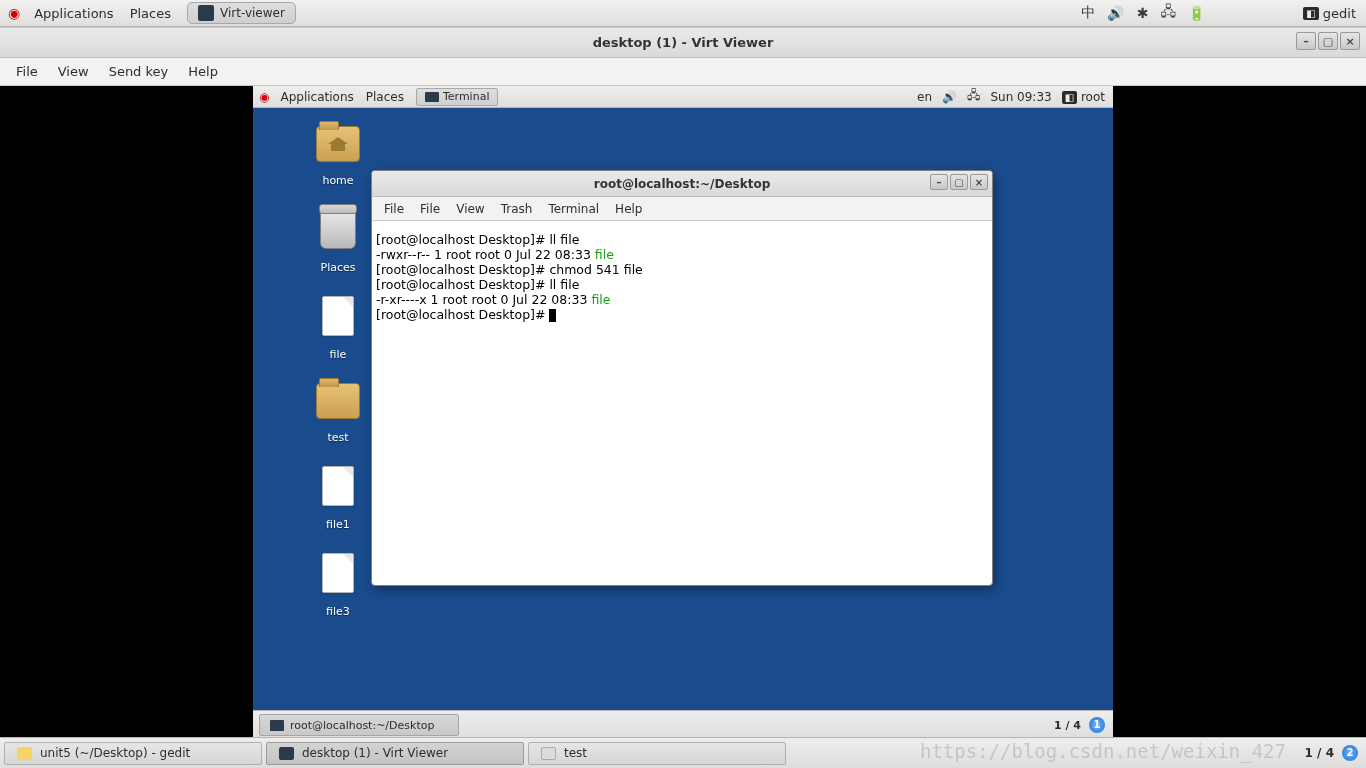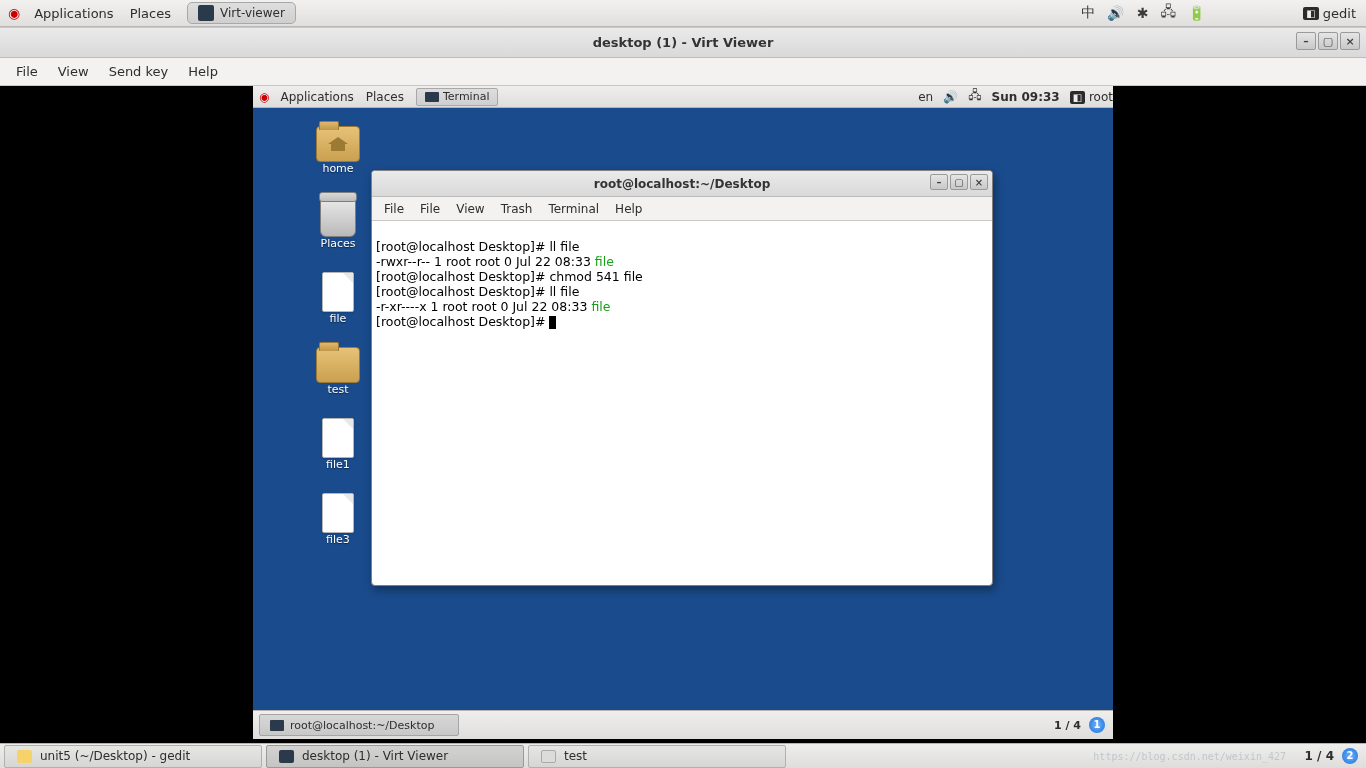--- a/index.html
+++ b/index.html
@@ -38,68 +38,68 @@
 
   
   .guest-panel{ position:absolute; top:0; left:0; right:0; height:22px;
     background:linear-gradient(#efeeed,#dfdedc); border-bottom:1px solid #b5b4b2;
     display:flex; align-items:center; font-size:12px; color:#2e2e2e; }
   .guest-panel .hat{ margin:0 5px 0 6px; color:#c00; font-size:12px;}
   .guest-panel .menu-item{ padding:0 6px; cursor:pointer;}
   .guest-panel .app-tab{ margin-left:6px; padding:0 8px; height:18px; display:flex;align-items:center;
     background:linear-gradient(#dedede,#cfcfcf); border:1px solid #a8a8a8; border-radius:2px; font-size:11px;}
   .guest-panel .app-tab .tico{display:inline-block;width:14px;height:10px;background:#2b3a4a;margin-right:4px;border-radius:1px;}
-  .guest-panel .right{ margin-left:auto; display:flex; align-items:center; gap:10px; }
-  .guest-panel .right .txt{font-weight:bold;text-align:right;}
+  .guest-panel .right{ margin-left:auto; display:flex; align-items:center; gap:10px; padding-right:8px;}
+  .guest-panel .right .txt{font-weight:normal;text-align:right;}
 
   
   .guest-taskbar{ position:absolute; bottom:0; left:0; right:0; height:29px;
     background:linear-gradient(#efeeed,#dfdedc); border-top:1px solid #b5b4b2;
     display:flex; align-items:center; font-size:11px; color:#2e2e2e;}
   .guest-taskbar .task{ margin-left:6px; height:22px; padding:0 10px; display:flex;align-items:center;
     background:linear-gradient(#d7d7d7,#c8c8c8); border:1px solid #a5a5a5; border-radius:2px; min-width:200px;}
   .guest-taskbar .task .tico{display:inline-block;width:14px;height:11px;background:#2b3a4a;margin-right:6px;border-radius:1px;}
   .guest-taskbar .right{margin-left:auto; display:flex;align-items:center;gap:8px;padding-right:8px;font-weight:bold;}
   .ws-ind{display:inline-block;width:16px;height:16px;border-radius:50%;background:radial-gradient(#6fb3ff,#1b6fd6);color:#fff;font-size:10px;line-height:16px;text-align:center;}
 
   
   .dicons{position:absolute; top:40px; left:50px; display:flex; flex-direction:column; gap:22px; align-items:center;}
   .dicon{display:flex;flex-direction:column;align-items:center;width:70px;cursor:pointer;}
-  .dicon .lbl{color:#fff;font-size:11px;margin-top:0;text-align:center;text-shadow:0 1px 1px rgba(0,0,0,.5);}
+  .dicon .lbl{color:#fff;font-size:11px;margin-top:12px;text-align:center;text-shadow:0 1px 1px rgba(0,0,0,.5);}
   .folder-ico{width:44px;height:36px;background:linear-gradient(#e7c277,#caa050);border-radius:4px;position:relative;border:1px solid #9c7a34;}
   .folder-ico:before{content:"";position:absolute;top:-6px;left:2px;width:18px;height:8px;background:linear-gradient(#e0b86d,#c19747);border-radius:2px 2px 0 0;border:1px solid #9c7a34;border-bottom:none;}
   .folder-home:after{content:"";position:absolute;left:50%;top:50%;transform:translate(-50%,-50%);width:20px;height:14px;background:#9c7a34;clip-path:polygon(50% 0,100% 50%,85% 50%,85% 100%,15% 100%,15% 50%,0 50%);} 
   .trash-ico{width:36px;height:40px;background:linear-gradient(#eaeaea,#b9b9b9);border:1px solid #7e7e7e;border-radius:4px 4px 6px 6px;position:relative;}
   .trash-ico:before{content:"";position:absolute;top:-6px;left:-2px;right:-2px;height:8px;background:linear-gradient(#d8d8d8,#bdbdbd);border:1px solid #7e7e7e;border-radius:3px;}
   .file-ico{width:32px;height:40px;background:#fff;border:1px solid #b5b5b5;border-radius:2px;position:relative;box-shadow:0 1px 2px rgba(0,0,0,.15);}
   .file-ico:before{content:"";position:absolute;top:0;right:0;width:0;height:0;border-top:10px solid #e8e8e8;border-left:10px solid transparent;}
 
   
   .term-win{ position:absolute; top:84px; left:118px; width:622px; height:416px;
     background:#fff; border:1px solid #808080; box-shadow:2px 4px 10px rgba(0,0,0,.35); border-radius:4px; overflow:hidden;}
   .term-title{height:26px;background:linear-gradient(#eaeaea,#d9d9d9);border-bottom:1px solid #bcbcbc;
     display:flex;align-items:center;justify-content:center;font-weight:bold;font-size:12px;color:#333;position:relative;}
   .term-title .vv-winbtns{right:4px;top:3px;}
   .term-title .winbtn{width:18px;height:16px;font-size:10px;}
   .term-menu{height:24px;background:#f3f2f1;border-bottom:1px solid #cac9c8;display:flex;align-items:center;font-size:12px;color:#2e2e2e;padding-left:4px;}
   .term-menu span{padding:0 8px;cursor:pointer;}
-  .term-body{padding:18px 4px;font-size:12.5px;line-height:15px;white-space:pre;}
+  .term-body{padding:11px 4px;font-size:12.5px;line-height:15px;white-space:pre;}
   .term-body .g{color:#18a018;}
   .cursor{display:inline-block;width:7px;height:13px;background:#000;vertical-align:text-bottom;}
 
   
-  .host-taskbar{ position:absolute; left:0; right:0; bottom:0; height:25px;
+  .host-taskbar{ position:absolute; left:0; right:0; bottom:0; height:31px;
     background:linear-gradient(#eeeeec,#dedddb); border-top:1px solid #b5b4b2;
     display:flex; align-items:center; font-size:12px; color:#2e2e2e;}
   .host-taskbar .task{ height:23px; margin-left:4px; padding:0 12px; display:flex;align-items:center;
     background:linear-gradient(#e6e6e4,#d6d6d4); border:1px solid #b0b0ae; border-radius:2px; width:258px;cursor:pointer;}
   .host-taskbar .task.active{ background:linear-gradient(#d3d3d1,#c4c4c2); border-color:#9a9a98;}
   .host-taskbar .task .tico{display:inline-block;width:15px;height:13px;margin-right:8px;border-radius:2px;}
   .host-taskbar .right{margin-left:auto;display:flex;align-items:center;gap:8px;padding-right:8px;font-weight:bold;}
-  .watermark{position:absolute;right:80px;bottom:6px;font-size:10px;color:rgba(120,140,160,.35);font-family:monospace;pointer-events:none;}
+  .watermark{position:absolute;right:80px;bottom:6px;font-size:19px;color:rgba(120,140,160,.35);font-family:monospace;pointer-events:none;}
 </style>
 </head>
 <body>
 
 <div class="host-panel">
   <span class="hat">◉</span>
   <span class="menu-item">Applications</span>
   <span class="menu-item">Places</span>
   <span class="viewer-tab">
     <span class="ico"></span>

